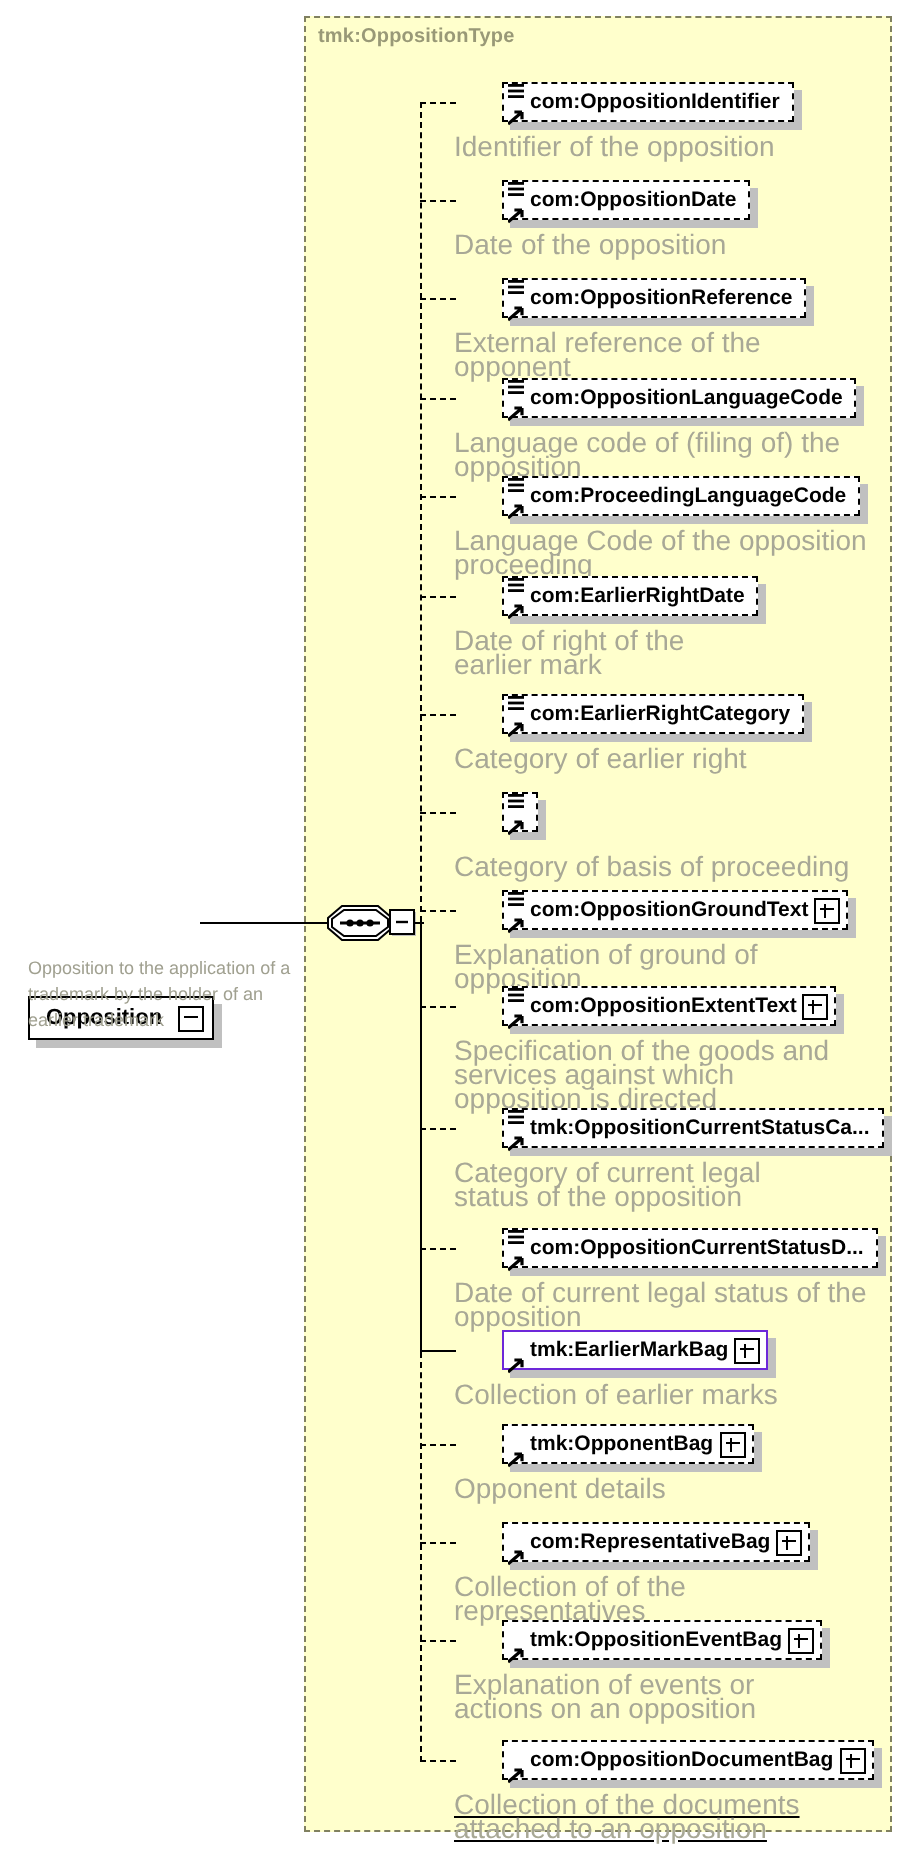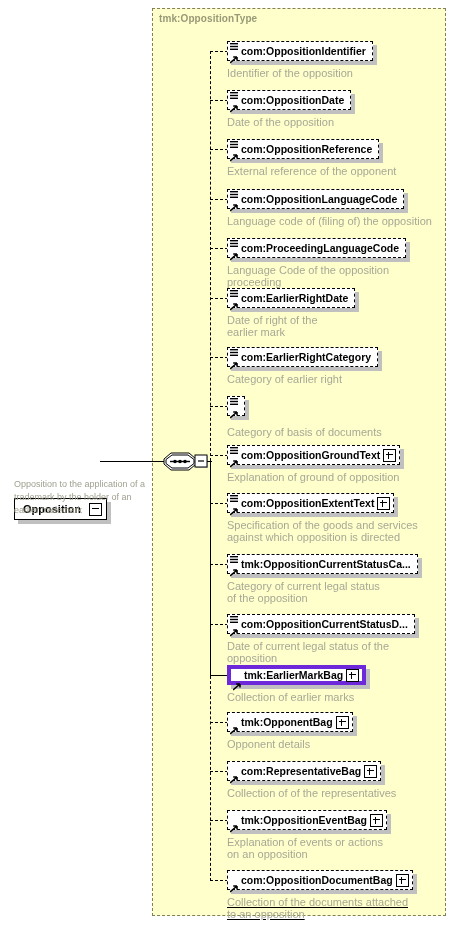--- a/index.html
+++ b/index.html
@@ -99,22 +99,23 @@
   .node-box{
     position:relative;
     height:20px;
     background:#ffffff;
     box-shadow:4px 4px 0 0 #c0c0c0;
     display:inline-flex;
     align-items:center;
     padding:0 3px 0 13px;
     box-sizing:border-box;
     border:1px dashed #000000;
-  }
-  .node.required .node-box{border:4px solid #6d28d9;}
+    margin-left:24px;
+  }
+  .node.required .node-box{border:1px solid #6d28d9;}
   .node-box .name{
     font-size:10.5px;
     font-weight:bold;
     color:#000000;
     white-space:nowrap;
     line-height:18px;
     padding-right:3px;
   }
   
   .el-glyph{
@@ -122,21 +123,21 @@
     left:2px;top:-4px;
     width:8px;height:9px;
   }
   .el-arrow{
     position:absolute;
     left:2px;top:8px;
     width:8px;height:8px;
   }
   .node-desc{
     margin-top:6px;
-    font-size:11px;
+    font-size:14px;
     color:#a8a896;
     line-height:12px;
     max-width:215px;
   }
 </style>
 </head>
 <body>
 
 <div id="diagram">
 
@@ -332,21 +333,21 @@
             <rect x="0" y="2.8" width="8" height="1.4" fill="#000"></rect>
             <rect x="0" y="5.6" width="8" height="1.4" fill="#000"></rect>
           </svg>
       </span>
       <span class="el-arrow">
         <svg width="8" height="8" viewBox="0 0 8 8">
             <path d="M0 7 L7 1 M7 1 L3.2 1 M7 1 L7 4.6" stroke="#000" stroke-width="1.6" fill="none"></path>
           </svg>
       </span>
     </div>
-    <div class="node-desc">Category of basis of documents</div>
+    <div class="node-desc">Category of basis of proceeding</div>
   </div>
 
   <div class="node" style="left:227px;top:445px;">
     <div class="node-box">
       <span class="el-glyph">
         <svg width="8" height="9" viewBox="0 0 8 9">
             <rect x="0" y="0" width="8" height="1.4" fill="#000"></rect>
             <rect x="0" y="2.8" width="8" height="1.4" fill="#000"></rect>
             <rect x="0" y="5.6" width="8" height="1.4" fill="#000"></rect>
           </svg>

